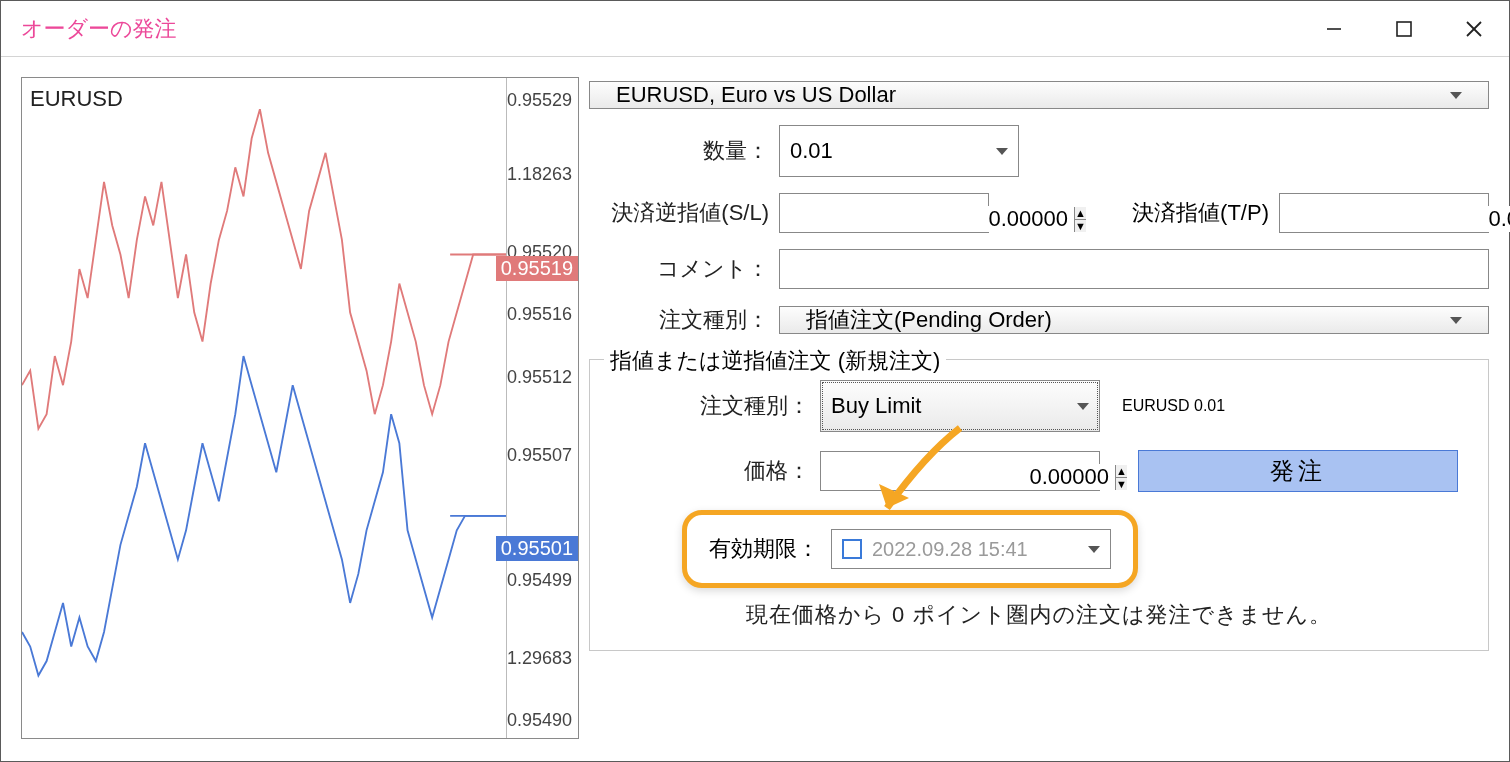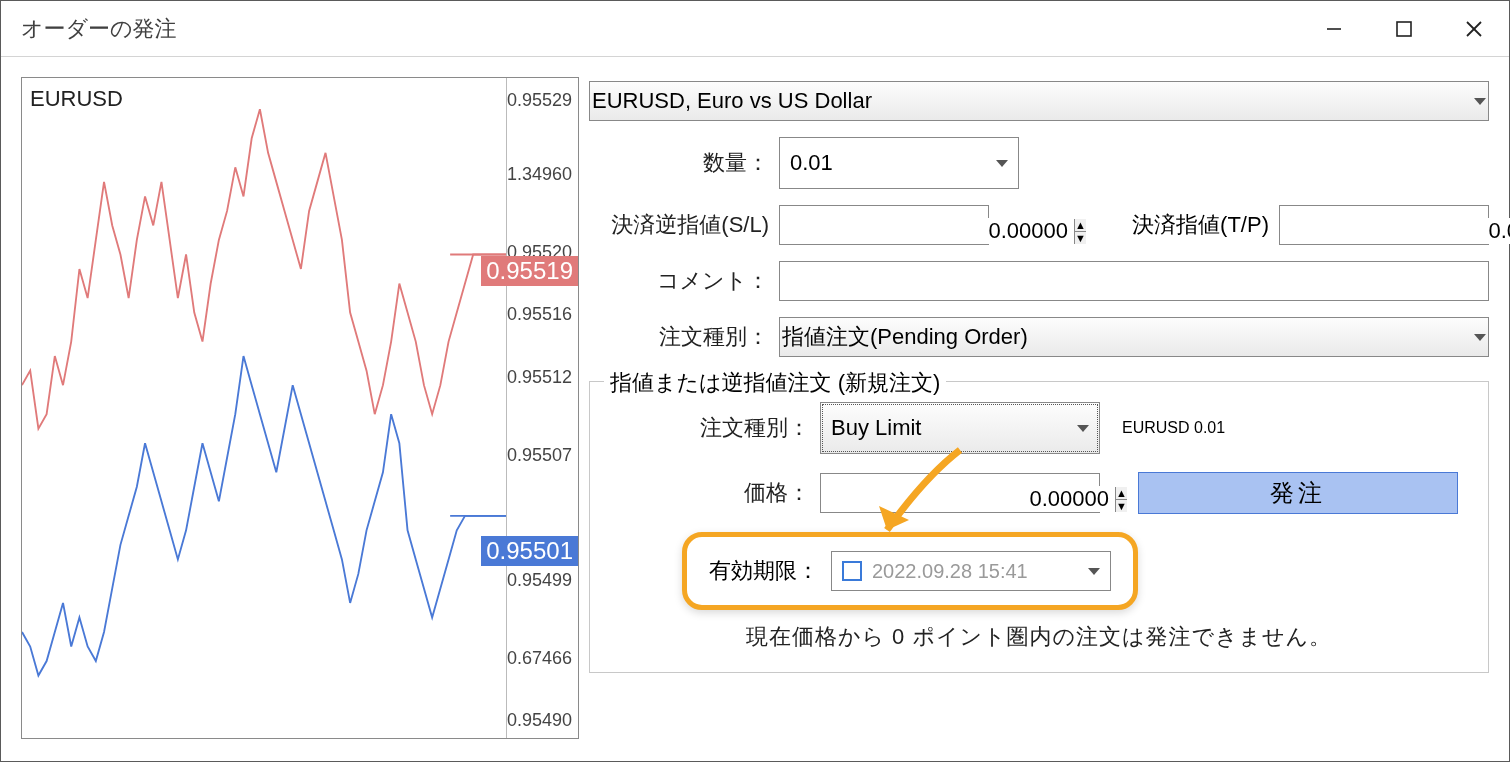--- a/index.html
+++ b/index.html
@@ -1,39 +1,39 @@
 <!DOCTYPE html>
 <html><head>
 <meta charset="utf-8">
 <style>
   * { box-sizing: border-box; margin: 0; padding: 0; font-family: "Yu Gothic UI","Meiryo",sans-serif; }
   body { background:#fff; }
   .window { width:1510px; height:762px; border:1px solid #5a5a5a; position:relative; display:flex; flex-direction:column; }
   .titlebar { height:56px; display:flex; align-items:center; padding:0 0 0 20px; border-bottom:1px solid #d4d4d4;}
-  .titlebar .title { font-size:22px; color:#404040; flex:1; }
+  .titlebar .title { font-size:22px; color:#ec4899; flex:1; }
   .win-controls { display:flex; height:100%; }
   .win-btn { width:70px; display:flex; align-items:center; justify-content:center; cursor:pointer; }
   .win-btn svg { width:20px; height:20px; }
   .content { flex:1; display:flex; padding:20px 20px 10px 20px; gap:10px; }
   
   .chart-frame { width:596px; height:662px; border:1px solid #8a8a8a; position:relative; background:#fff; display:flex; }
   .chart-area  { flex:1; position:relative; overflow:hidden; }
   .chart-symbol{ position:absolute; left:8px; top:8px; font-size:22px; color:#222; }
   .y-axis { width:72px; position:relative; border-left:1px solid #bbb; }
   .y-tick { position:absolute; right:6px; font-size:18px; color:#444; transform:translateY(-50%); }
-  .price-tag { position:absolute; right:0; padding:1px 5px; font-size:24px; color:#fff; }
+  .price-tag { position:absolute; right:0; padding:1px 5px; font-size:20px; color:#fff; }
   .tag-ask { background:#e07a7a; }
   .tag-bid { background:#4a79d6; }
   svg.lines { position:absolute; inset:0; }
   
   .form { flex:1; display:flex; flex-direction:column; gap:16px; padding-top:4px;}
   .row  { display:flex; align-items:center; gap:10px; }
   .lbl  { width:180px; text-align:right; font-size:22px; color:#222; }
   .lbl2 { width:190px; text-align:right; font-size:22px; color:#222; }
-  .sel  { flex:1; height:40px; border:1px solid #888; background:linear-gradient(#fdfdfd,#eaeaea); padding:0 2px; font-size:22px; display:flex; align-items:center; justify-content:space-between; }
+  .sel  { flex:1; height:28px; border:1px solid #888; background:linear-gradient(#fdfdfd,#eaeaea); padding:0 26px; font-size:22px; display:flex; align-items:center; justify-content:space-between; }
   .sel-s{ width:280px; height:52px; border:1px solid #888; background:#fff; padding:0 10px; font-size:22px; display:flex; align-items:center; justify-content:space-between; }
   .sel-s.dotted{ outline:1px dotted #555; outline-offset:-3px; background:linear-gradient(#fdfdfd,#eaeaea);}
   .chev { width:0; height:0; border-left:6px solid transparent; border-right:6px solid transparent; border-top:7px solid #555; }
   .num  { width:210px; height:40px; border:1px solid #888; display:flex; align-items:flex-end; }
   .num input { flex:1; border:none; text-align:right; font-size:22px; padding-right:6px; outline:none;}
   .spin { width:26px; display:flex; flex-direction:column; border-left:1px solid #888;}
   .spin div{ flex:1; display:flex; align-items:center; justify-content:center; font-size:11px; background:#f0f0f0;}
   .spin div:first-child{ border-bottom:1px solid #888;}
   .txt  { flex:1; height:40px; border:1px solid #888; background:#fff; }
   .fieldset { border:1px solid #c8c8c8; margin-top:8px; padding:20px 30px 20px 30px; position:relative; }
@@ -80,28 +80,28 @@
         <div class="chart-symbol">EURUSD</div>
         <svg class="lines" id="chart-svg" viewBox="0 0 520 660" preserveAspectRatio="none">
             <polyline points="0,330.0000000000866 8.813559322033898,314.399999999987 17.627118644067796,376.80000000003895 26.440677966101696,361.1999999999394 35.25423728813559,298.8000000000606 44.06779661016949,330.0000000000866 52.88135593220339,283.19999999996105 61.69491525423729,205.19999999998268 70.50847457627118,236.40000000000865 79.3220338983051,173.9999999999567 88.13559322033898,111.60000000007794 96.94915254237289,158.4000000000303 105.76271186440678,189.6000000000563 114.57627118644068,236.40000000000865 123.38983050847457,173.9999999999567 132.20338983050846,127.20000000000432 141.01694915254237,158.4000000000303 149.83050847457628,111.60000000007794 158.6440677966102,173.9999999999567 167.45762711864404,236.40000000000865 176.27118644067795,189.6000000000563 185.08474576271186,251.99999999993506 193.89830508474577,283.19999999996105 202.71186440677968,220.80000000008226 211.52542372881356,173.9999999999567 220.33898305084745,142.80000000010392 229.15254237288136,95.99999999997836 237.96610169491527,127.20000000000432 246.77966101694915,64.80000000012556 255.59322033898306,33.600000000099584 264.4067796610169,80.40000000005196 273.22033898305085,111.60000000007794 282.03389830508473,142.80000000010392 290.8474576271186,173.9999999999567 299.66101694915255,205.19999999998268 308.47457627118644,142.80000000010392 317.2881355932204,111.60000000007794 326.10169491525426,80.40000000005196 334.9152542372881,127.20000000000432 343.728813559322,173.9999999999567 352.5423728813559,251.99999999993506 361.35593220338984,283.19999999996105 370.1694915254237,314.399999999987 378.9830508474576,361.1999999999394 387.79661016949154,330.0000000000866 396.6101694915254,283.19999999996105 405.42372881355936,220.80000000008226 414.2372881355932,251.99999999993506 423.0508474576271,283.19999999996105 431.864406779661,330.0000000000866 440.6779661016949,361.1999999999394 449.49152542372883,330.0000000000866 458.3050847457627,283.19999999996105 467.11864406779665,251.99999999993506 475.93220338983053,220.80000000008226 484.74576271186436,189.6000000000563 493.5593220338983,189.6000000000563 502.3728813559322,189.6000000000563 511.1864406779661,189.6000000000563 520,189.6000000000563" fill="none" stroke="#e07a7a" stroke-width="2"></polyline>
             <line x1="460" x2="520" y1="189.6000000000563" y2="189.6000000000563" stroke="#e07a7a" stroke-width="2"></line>
             <polyline points="0,595.2000000000476 8.813559322033898,610.799999999974 17.627118644067796,642 26.440677966101696,626.3999999999004 35.25423728813559,595.2000000000476 44.06779661016949,564.0000000000216 52.88135593220339,610.799999999974 61.69491525423729,579.5999999999481 70.50847457627118,610.799999999974 79.3220338983051,626.3999999999004 88.13559322033898,595.2000000000476 96.94915254237289,548.3999999999221 105.76271186440678,501.59999999996967 114.57627118644068,470.39999999994376 123.38983050847457,439.19999999991774 132.20338983050846,392.39999999996536 141.01694915254237,423.5999999999914 149.83050847457628,454.8000000000173 158.6440677966102,486.0000000000433 167.45762711864404,517.1999999998961 176.27118644067795,486.0000000000433 185.08474576271186,439.19999999991774 193.89830508474577,392.39999999996536 202.71186440677968,423.5999999999914 211.52542372881356,454.8000000000173 220.33898305084745,408.0000000000649 229.15254237288136,361.1999999999394 237.96610169491527,298.8000000000606 246.77966101694915,330.0000000000866 255.59322033898306,361.1999999999394 264.4067796610169,392.39999999996536 273.22033898305085,423.5999999999914 282.03389830508473,376.80000000003895 290.8474576271186,330.0000000000866 299.66101694915255,361.1999999999394 308.47457627118644,392.39999999996536 317.2881355932204,423.5999999999914 326.10169491525426,454.8000000000173 334.9152542372881,486.0000000000433 343.728813559322,517.1999999998961 352.5423728813559,564.0000000000216 361.35593220338984,532.7999999999956 370.1694915254237,486.0000000000433 378.9830508474576,454.8000000000173 387.79661016949154,423.5999999999914 396.6101694915254,361.1999999999394 405.42372881355936,392.39999999996536 414.2372881355932,486.0000000000433 423.0508474576271,517.1999999998961 431.864406779661,548.3999999999221 440.6779661016949,579.5999999999481 449.49152542372883,548.3999999999221 458.3050847457627,517.1999999998961 467.11864406779665,486.0000000000433 475.93220338983053,470.39999999994376 484.74576271186436,470.39999999994376 493.5593220338983,470.39999999994376 502.3728813559322,470.39999999994376 511.1864406779661,470.39999999994376 520,470.39999999994376" fill="none" stroke="#4a79d6" stroke-width="2"></polyline>
             <line x1="460" x2="520" y1="470.39999999994376" y2="470.39999999994376" stroke="#4a79d6" stroke-width="2"></line>
           </svg>
       </div>
       <div class="y-axis" id="yaxis">
           <div class="y-tick" style="top: 22px;">0.95529</div>
-          <div class="y-tick" style="top: 96px;">1.34960</div>
+          <div class="y-tick" style="top: 96px;">1.18263</div>
           <div class="y-tick" style="top: 174px;">0.95520</div>
           <div class="y-tick" style="top: 236.4px;">0.95516</div>
           <div class="y-tick" style="top: 298.8px;">0.95512</div>
           <div class="y-tick" style="top: 376.8px;">0.95507</div>
           <div class="y-tick" style="top: 439.2px; margin-top: 32px;">0.95503</div>
           <div class="y-tick" style="top: 501.6px;">0.95499</div>
-          <div class="y-tick" style="top: 579.6px;">0.67466</div>
+          <div class="y-tick" style="top: 579.6px;">1.29683</div>
           <div class="y-tick" style="top: 642px;">0.95490</div>
           <div class="price-tag tag-ask" style="top: 177.6px;">0.95519</div>
           <div class="price-tag tag-bid" style="top: 458.4px;">0.95501</div>
         </div>
     </div>
 
     <div class="form">
       <div class="row">
         <div class="sel">
           <span>EURUSD, Euro vs US Dollar</span>

